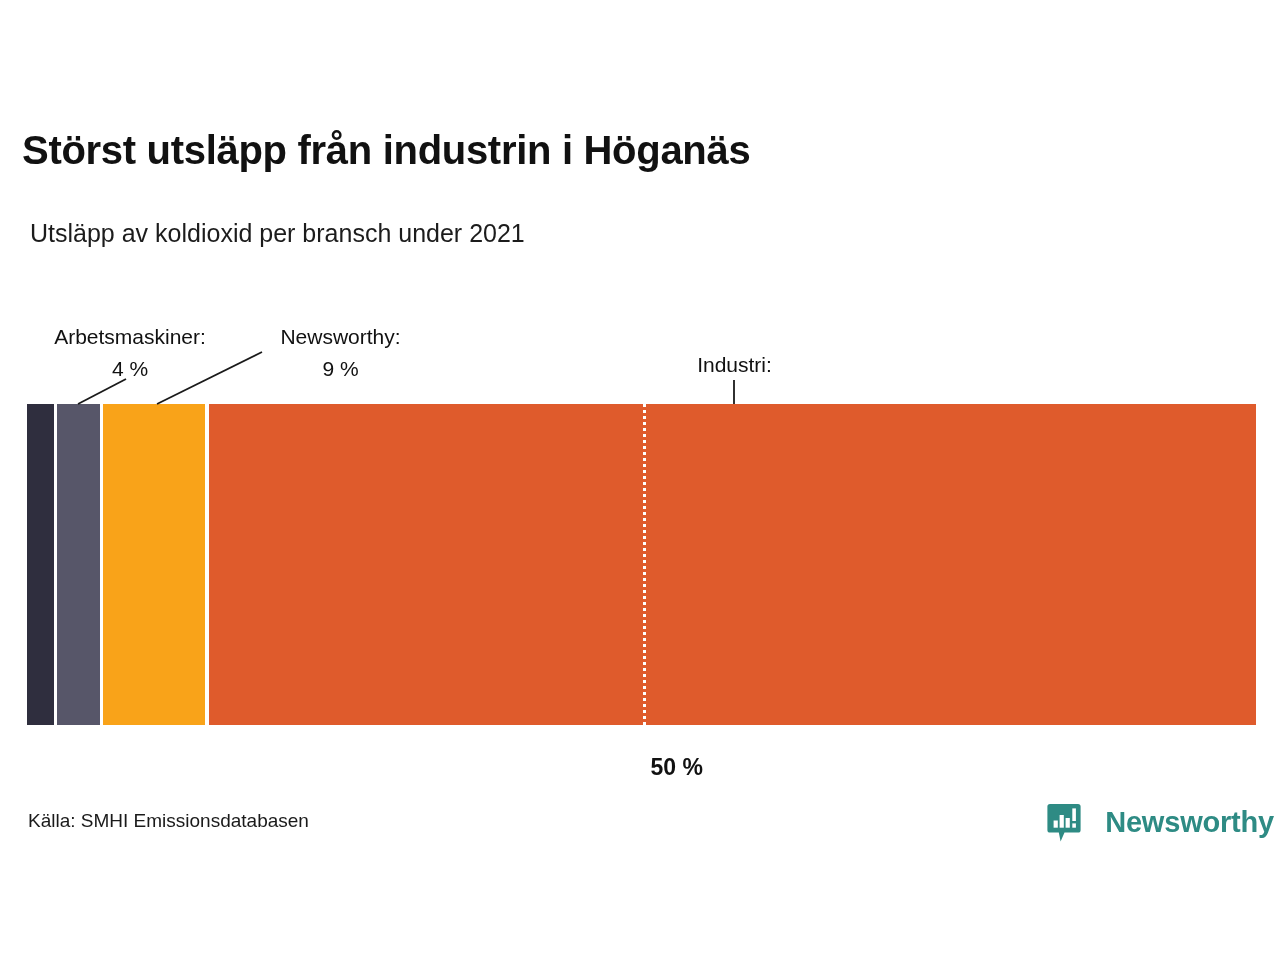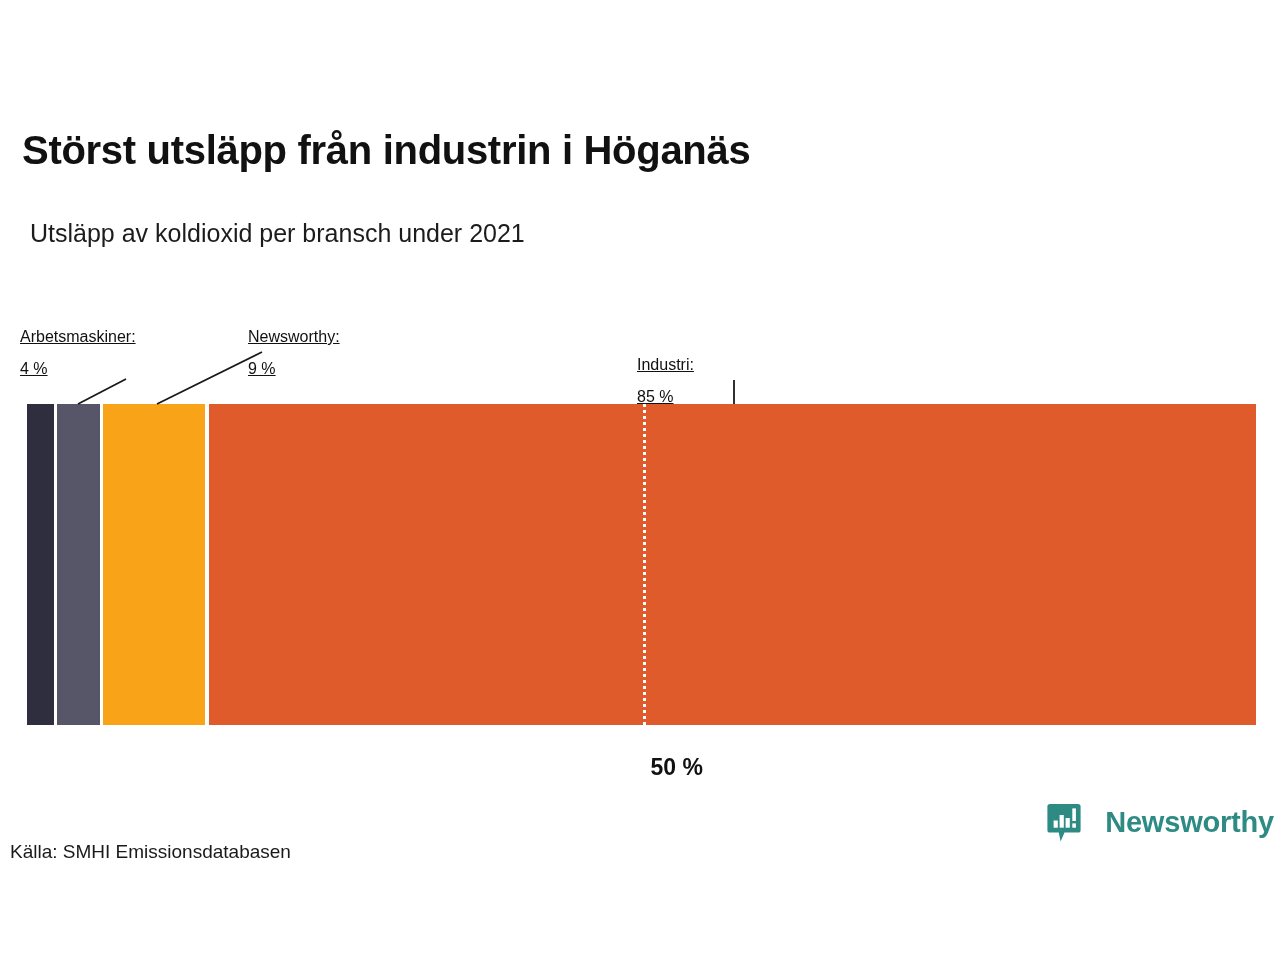--- a/index.html
+++ b/index.html
@@ -59,26 +59,25 @@
   .bar-segment {
     position: absolute;
     top: 0;
     height: 100%;
     box-sizing: border-box;
   }
 
   
   .callout {
     position: absolute;
-    text-align: left;
-    font-size: 16px;
+    text-align: center;
+    font-size: 21px;
     line-height: 32px;
     color: #111111;
     white-space: nowrap;
-    text-decoration: underline;
   }
   .callout .cat { display: block; }
   .callout .val { display: block; }
 
   .leader {
     position: absolute;
     overflow: visible;
     pointer-events: none;
   }
 
@@ -95,26 +94,25 @@
     font-size: 23px;
     color: #111111;
     text-align: right;
     white-space: nowrap;
     font-weight: bold;
   }
 
   
   .source-note {
     position: absolute;
-    left: 10px;
+    left: 28px;
     top: 810px;
     font-size: 19px;
     color: #1a1a1a;
     white-space: nowrap;
-    margin-top: 31px;
   }
 
   .logo {
     position: absolute;
     right: 6px;
     top: 800px;
     display: flex;
     align-items: center;
     gap: 24px;
     height: 45px;
@@ -157,21 +155,20 @@
     <span class="val">4 %</span>
   </div>
 
   <div class="callout" style="left:248px; top:321px; width:185px;">
     <span class="cat">Newsworthy:</span>
     <span class="val">9 %</span>
   </div>
 
   <div class="callout" style="left:637px; top:321px; width:195px;margin-top:28px;">
     <span class="cat">Industri:</span>
-    <span class="val">85 %</span>
   </div>
 
   <svg class="leader" style="left:0px; top:0px; width:1280px; height:960px;">
     <line x1="78" y1="404" x2="126" y2="379" stroke="#1a1a1a" stroke-width="1.8"></line>
   </svg>
 
   <svg class="leader" style="left:0px; top:0px; width:1280px; height:960px;">
     <line x1="157" y1="404" x2="262" y2="352" stroke="#1a1a1a" stroke-width="1.8"></line>
   </svg>
 

